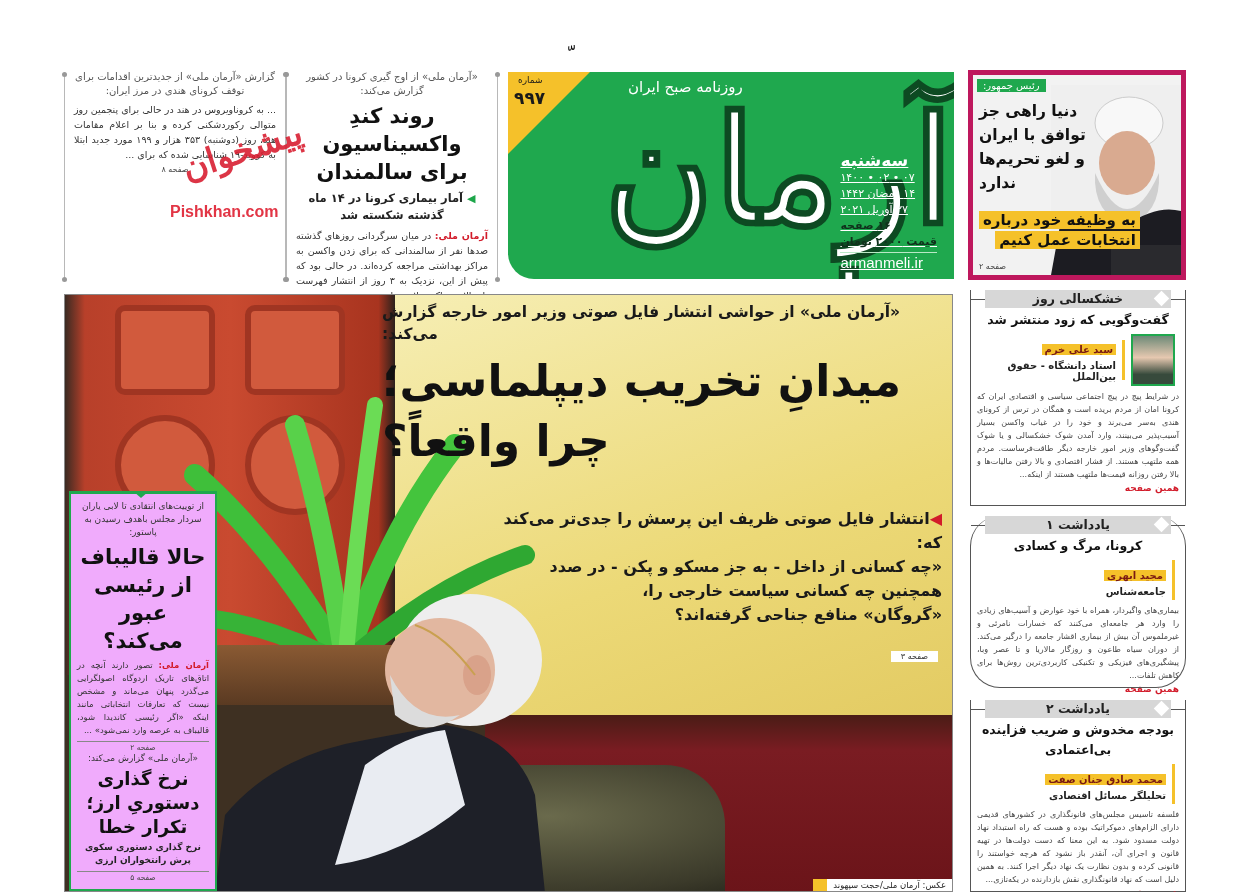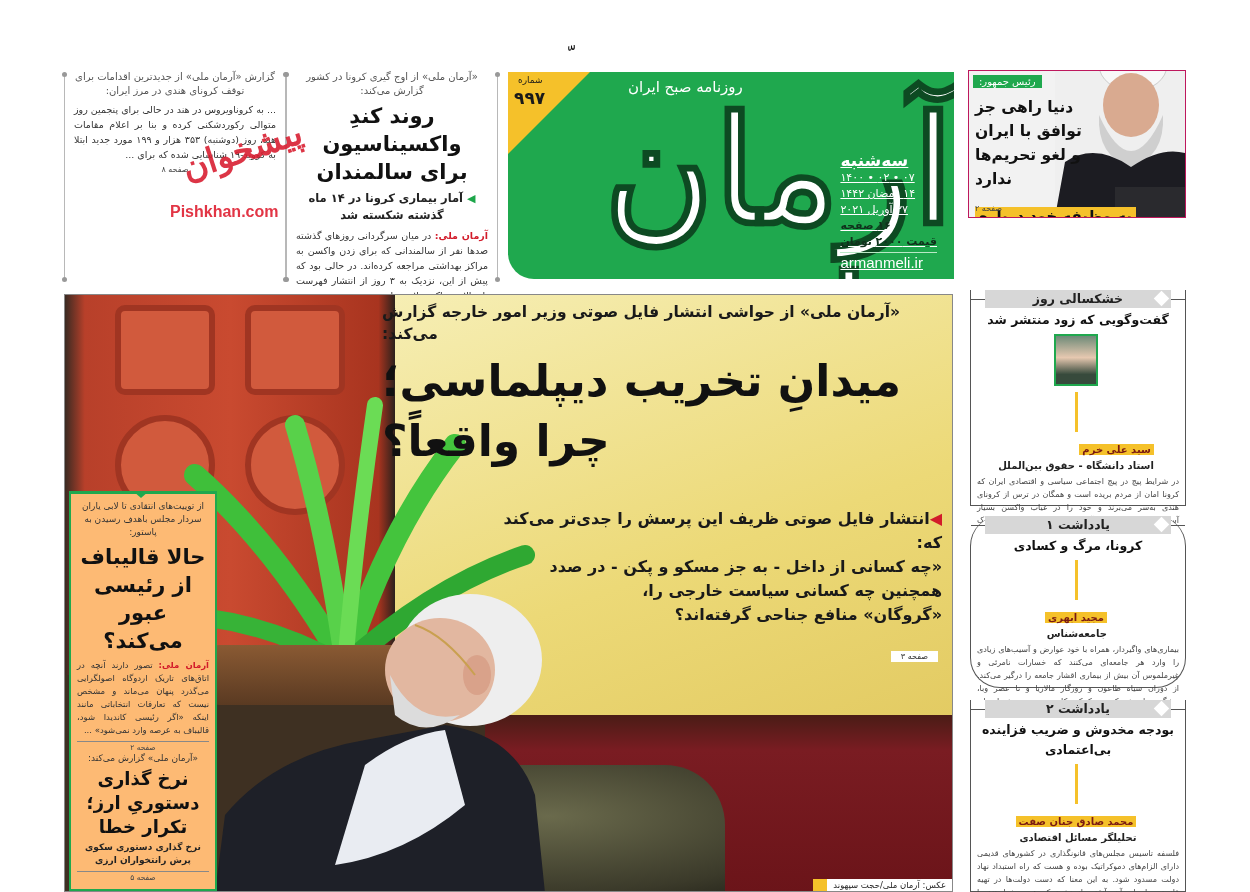--- a/index.html
+++ b/index.html
@@ -35,21 +35,21 @@
   .issue-num { position: absolute; left: 6px; top: 16px; font-size: 17px; font-weight: bold; color: #1a1a1a; letter-spacing: 1px; }
   .tagline { position: absolute; left: 120px; top: 6px; font-size: 15px; color: #fff; }
   .logo { position: absolute; left: 30px; top: 18px; font-family: "DejaVu Serif", serif; font-size: 150px; line-height: 160px; color: #fff; -webkit-text-stroke: 2px #0d4a22; font-weight: bold; letter-spacing: -4px; }
   .date-block { position: absolute; right: 17px; top: 78px; text-align: left; color: #fff; text-decoration: underline; }
   .date-block .day { font-size: 17px; font-weight: bold; }
   .date-block .ln { font-size: 11px; line-height: 16px; }
   .date-block .ln.dk { color: #10311c; font-weight: bold; }
   .date-block .url { direction: ltr; font-family: "Liberation Sans", sans-serif; font-size: 15px; border-top: 1px solid #b9e9c6; margin-top: 2px; padding-top: 1px; }
 
   
-  .pres { position: absolute; left: 968px; top: 70px; width: 218px; height: 148px; border: 1px solid #be185d; background: #f2f2f2; overflow: hidden; }
+  .pres { position: absolute; left: 968px; top: 70px; width: 218px; height: 210px; border: 5px solid #be185d; background: #f2f2f2; overflow: hidden; }
   .pres-photo { position: absolute; right: -10px; bottom: 0; width: 140px; height: 190px; }
   .pres-tag { position: absolute; left: 4px; top: 4px; background: #1fa84e; color: #fff; font-size: 10px; padding: 1px 6px; }
   .pres-head { position: absolute; left: 6px; top: 24px; width: 115px; font-size: 15.5px; font-weight: bold; line-height: 24px; text-align: left; color: #111; direction: rtl; }
   .pres-quote { position: absolute; left: 6px; top: 136px; font-size: 15px; font-weight: bold; color: #111; line-height: 18px; }
   .pres-quote span { background: #f5c12a; padding: 0 4px; display: inline-block; margin-bottom: 2px; }
   .pres-page { position: absolute; left: 6px; bottom: 4px; font-size: 8px; color: #444; }
 
   
   .lead { position: absolute; left: 64px; top: 294px; width: 889px; height: 598px; border: 1px solid #888; overflow: hidden; background: #f1e39b; }
   .lead-bg-yellow { position: absolute; right: 0; top: 0; width: 560px; height: 420px; background: linear-gradient(160deg, #f6eeb4 0%, #ecd977 60%, #e3cb63 100%); }
@@ -63,38 +63,38 @@
   .man { position: absolute; left: 150px; top: 270px; width: 420px; height: 328px; }
   .lead-text { position: absolute; right: 10px; top: 6px; width: 560px; text-align: left; }
   .lead-kicker { font-size: 15.5px; font-weight: bold; color: #1a1a1a; line-height: 22px; }
   .lead-headline { font-size: 44px; font-weight: bold; color: #111; line-height: 60px; margin-top: 6px; letter-spacing: -1px; }
   .lead-sub { position: absolute; right: 10px; top: 212px; width: 440px; text-align: right; font-size: 16px; font-weight: bold; color: #1a1a1a; line-height: 24px; }
   .lead-sub .tri { color: #d21b2a; }
   .lead-page { position: absolute; right: 14px; top: 356px; background: #fff; font-size: 8px; padding: 1px 10px; color: #333; }
   .credit { position: absolute; right: 0; bottom: 0; background: #fff; font-size: 8.5px; padding: 1px 6px; color: #222; border-left: 14px solid #f5c12a; }
 
   
-  .inset { position: absolute; left: 4px; top: 196px; width: 148px; height: 400px; background: #fdba74; border: 2px solid #1fa84e; border-top-width: 3px; text-align: center; padding: 6px 6px; }
+  .inset { position: absolute; left: 4px; top: 196px; width: 148px; height: 400px; background: #f0abfc; border: 2px solid #1fa84e; border-top-width: 3px; text-align: center; padding: 6px 6px; }
   .inset::before { content: ""; position: absolute; left: 62px; top: -3px; border-left: 8px solid transparent; border-right: 8px solid transparent; border-top: 7px solid #1fa84e; }
   .inset .kicker { font-size: 9px; color: #333; line-height: 13px; }
   .inset .h1 { font-size: 21px; font-weight: bold; line-height: 28px; color: #111; margin-top: 4px; }
   .inset .body { font-size: 8.5px; line-height: 13px; text-align: justify; margin-top: 4px; color: #333; }
   .inset .body .src { color: #d21b2a; font-weight: bold; }
   .inset .sep { font-size: 7.5px; color: #444; border-top: 1px solid #888; margin-top: 4px; padding-top: 1px; }
   .inset .h2 { font-size: 18px; font-weight: bold; line-height: 24px; color: #111; margin-top: 2px; }
   .inset .sub2 { font-size: 9px; font-weight: bold; line-height: 13px; margin-top: 2px; color: #222; }
 
   
   .note { position: absolute; left: 970px; width: 216px; border: 1px solid #555; border-top: none; background: #fff; }
   .note-top { position: relative; height: 18px; }
   .note-top::before { content: ""; position: absolute; left: 0; right: 0; top: 9px; height: 1px; background: #555; }
   .note-label { position: absolute; left: 14px; right: 14px; top: 0; height: 18px; background: #d7d7d7; text-align: center; font-size: 12.5px; font-weight: bold; line-height: 18px; color: #222; }
   .note-diamond { position: absolute; right: 18px; top: 3px; width: 11px; height: 11px; background: #fff; transform: rotate(45deg); }
   .note-title { text-align: center; font-size: 12.5px; font-weight: bold; line-height: 20px; color: #111; margin-top: 2px; }
-  .author { display: flex; flex-direction: column; gap: 6px; padding: 4px 10px 2px 6px; align-items: center; }
+  .author { display: flex; flex-direction: row; gap: 6px; padding: 4px 10px 2px 6px; align-items: center; }
   .author-photo { width: 44px; height: 52px; border: 2px solid #1fa84e; background: linear-gradient(#6e8a78, #e6c8b0 45%, #374a3c 80%); flex: none; }
   .author-bar { width: 3px; height: 40px; background: #f5c12a; flex: none; }
   .author-name { display: inline-block; background: #f5c12a; font-size: 10px; font-weight: bold; padding: 0 3px; color: #7a1a12; }
   .author-role { font-size: 10px; font-weight: bold; color: #222; margin-top: 3px; }
   .note-body { font-size: 8px; line-height: 13px; color: #444; text-align: justify; padding: 2px 6px; }
   .note-more { font-size: 9px; font-weight: bold; color: #d21b2a; padding: 0 6px 4px; }
 </style>
 </head>
 <body>
 

